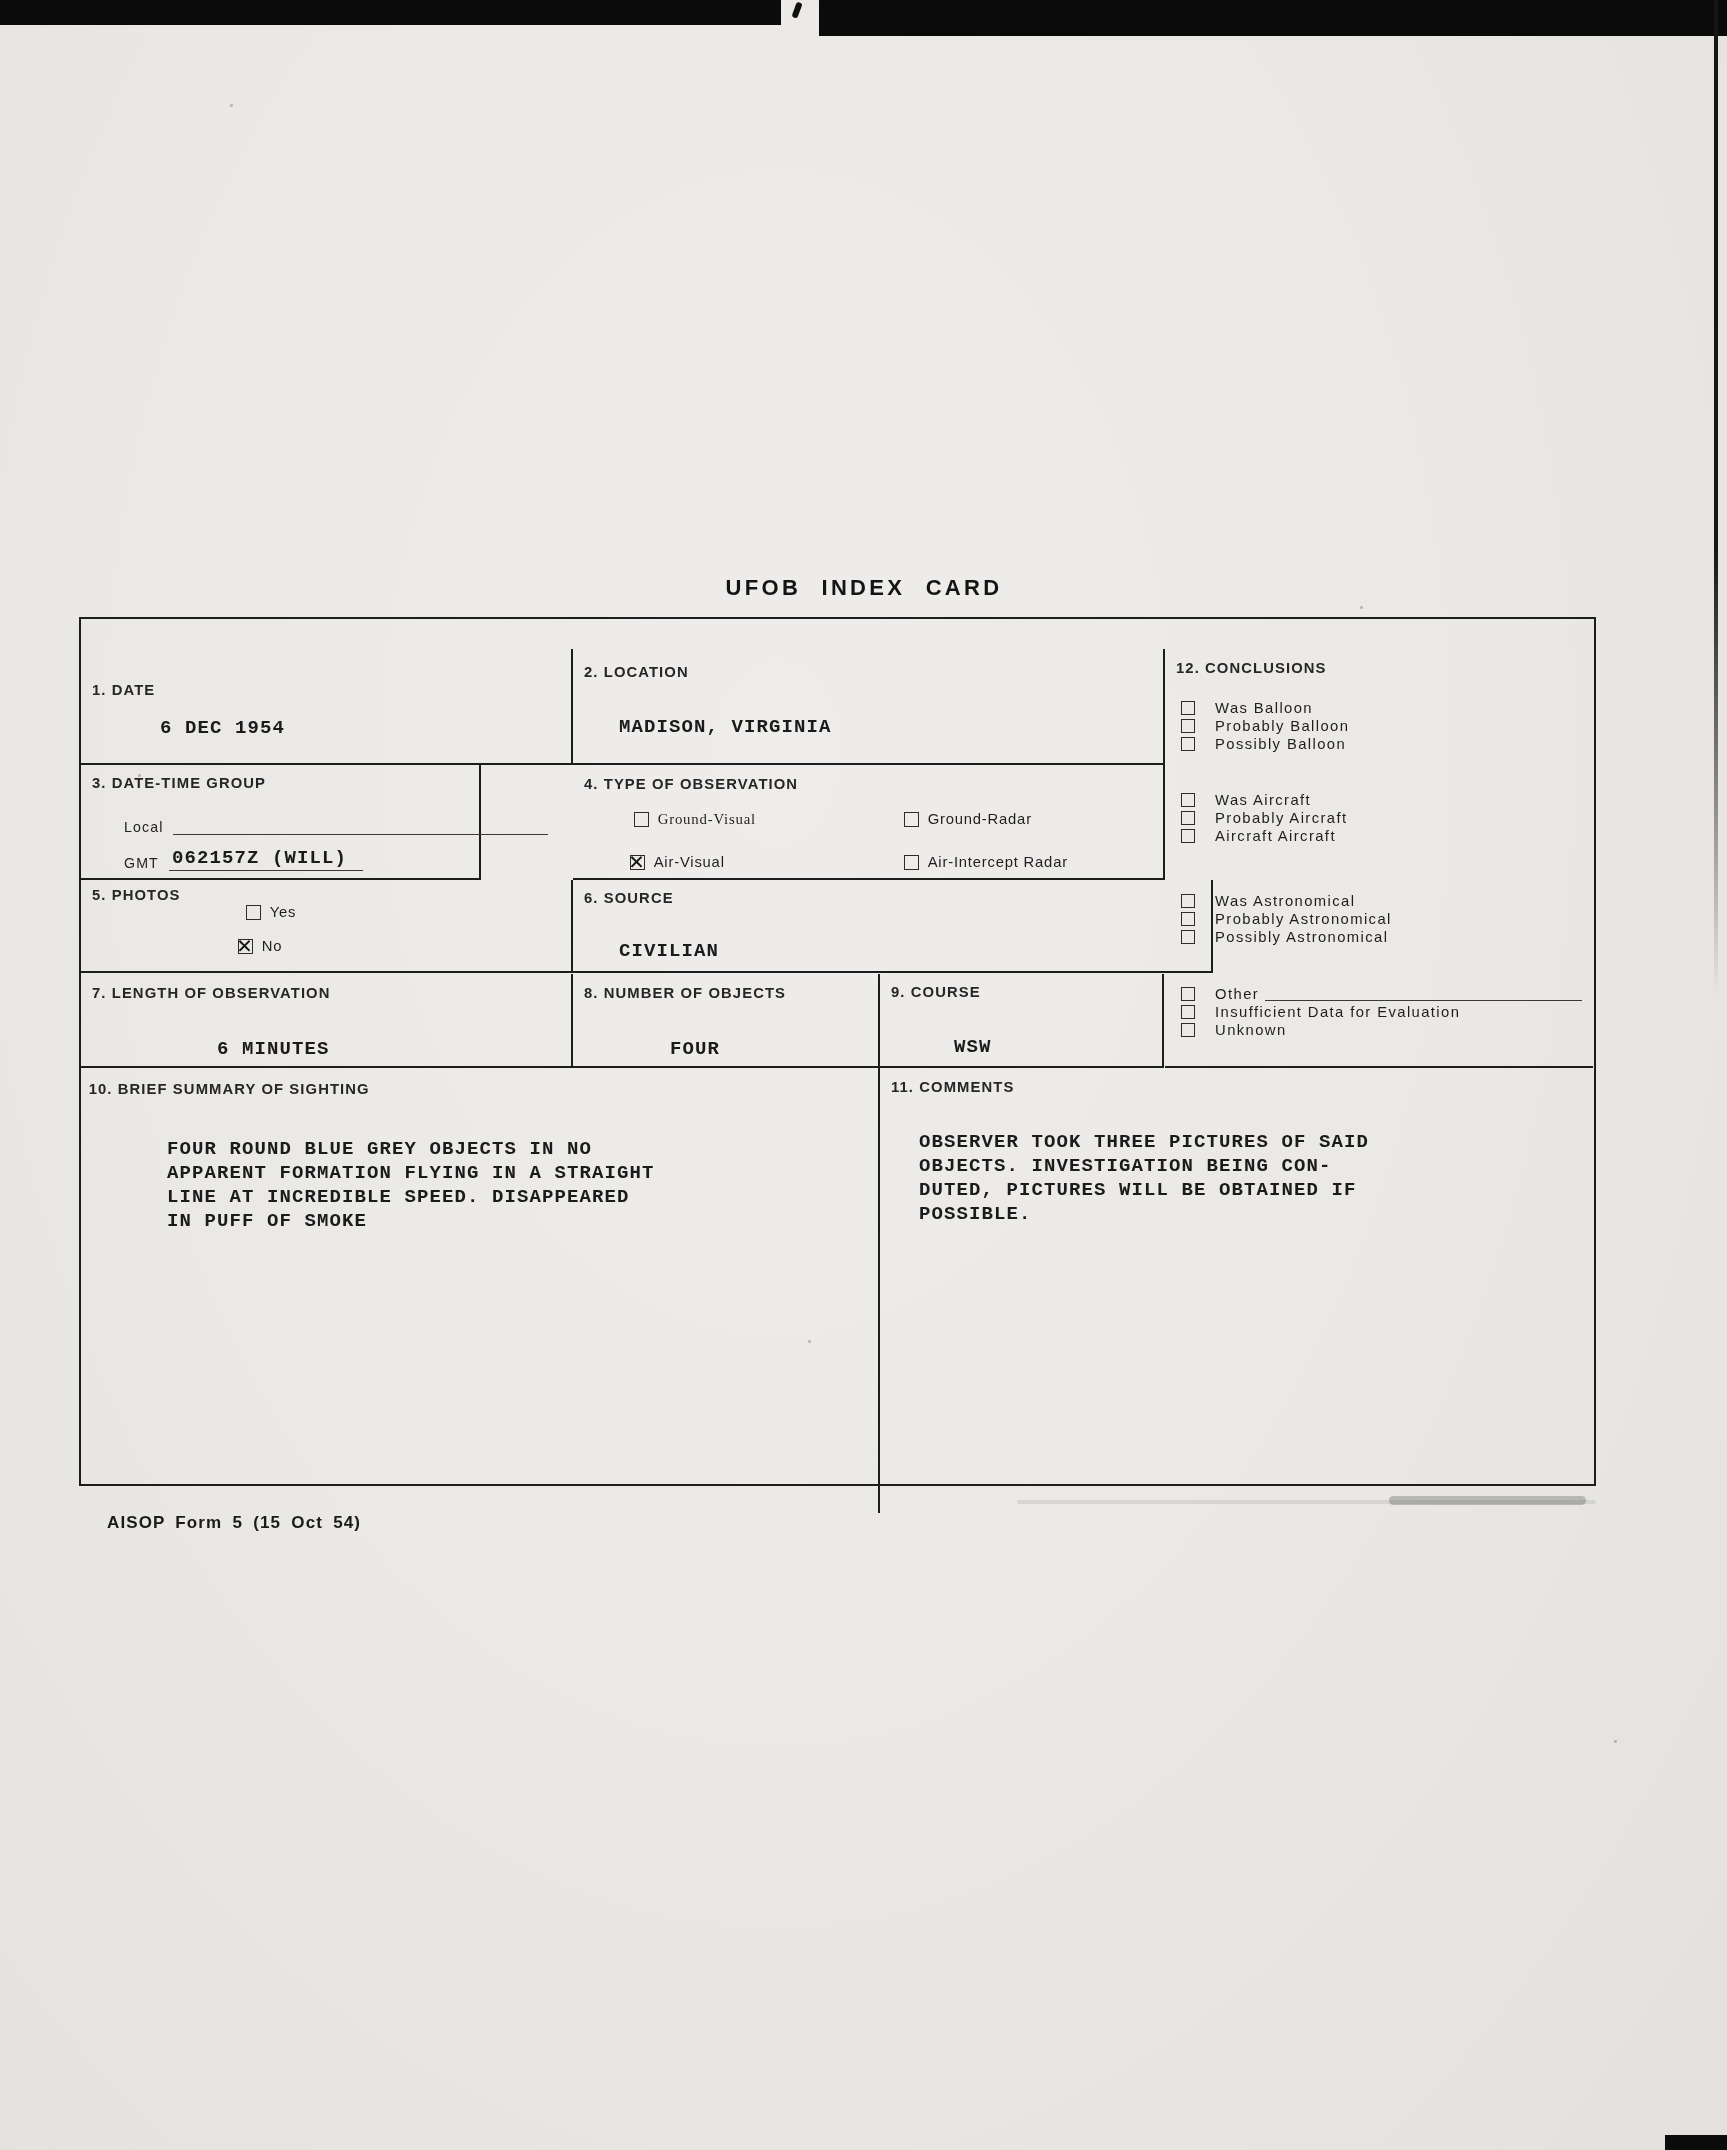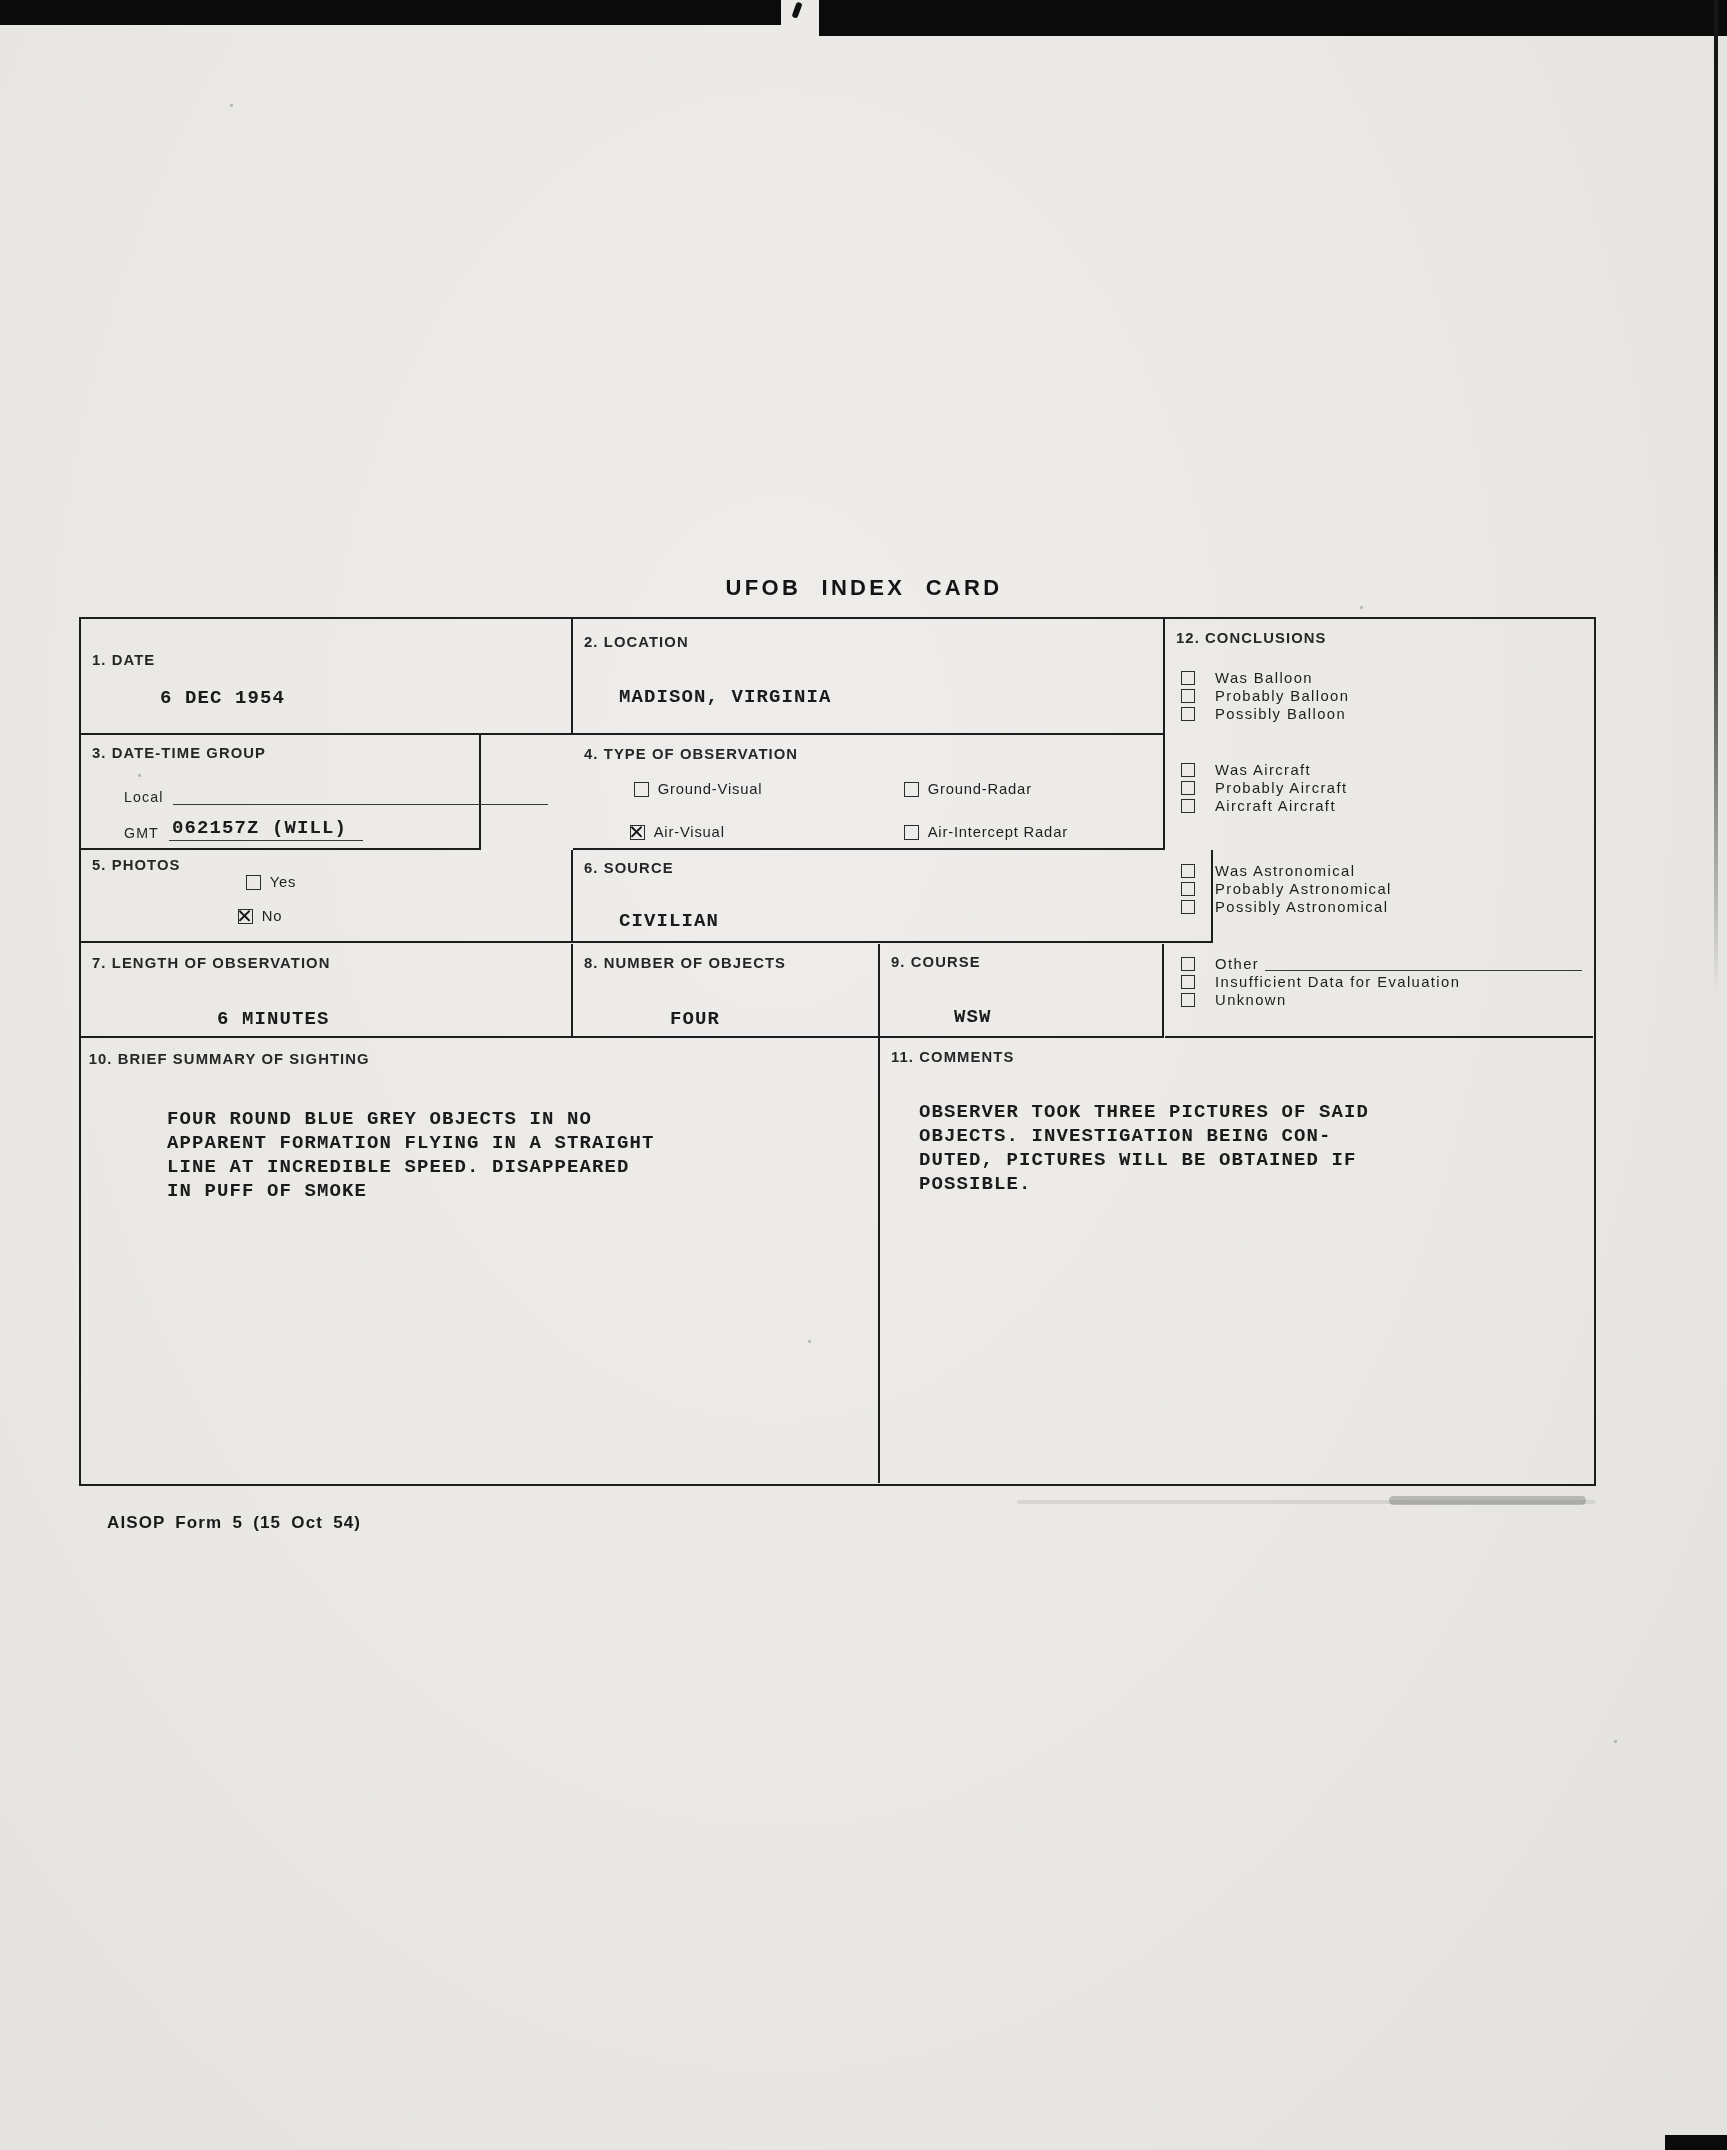--- a/index.html
+++ b/index.html
@@ -21,21 +21,21 @@
 
   
   .doc-title{position:absolute;left:0;right:0;top:575px;text-align:center;
     font-size:22px;font-weight:700;letter-spacing:3.3px;word-spacing:11px;color:#141414;}
   .doc-footer{position:absolute;left:107px;top:1513px;font-size:17px;font-weight:700;
     letter-spacing:1.1px;word-spacing:4.4px;color:#1a1a1a;}
 
   
   .form{position:absolute;left:79px;top:617px;width:1517px;height:869px;
     border:2.7px solid #1d1d1d;box-sizing:border-box;}
-  .cell{position:absolute;box-sizing:border-box;}
+  .cell{position:absolute;box-sizing:border-box;margin-top:30px;}
   .br{border-right:2.7px solid #1d1d1d;}
   .bb{border-bottom:2.7px solid #1d1d1d;}
 
   .cell-date{left:0;top:0;width:492px;height:116px;}
   .cell-location{left:492px;top:0;width:592px;height:116px;}
   .cell-conclusions{left:1084px;top:0;width:428px;height:419px;}
   .cell-dtg{left:0;top:116px;width:400px;height:115px;}
   .cell-typeobs{left:492px;top:116px;width:592px;height:115px;}
   .cell-photos{left:0;top:231px;width:492px;height:93px;}
   .cell-source{left:492px;top:231px;width:640px;height:93px;}
@@ -178,21 +178,21 @@
         <span class="fill-line" style="flex:1;"></span>
       </div>
       <div class="dtg-row" style="left:43px;top:82px;">
         <span class="small-label">GMT</span>
         <span class="gmt-value">062157Z  (WILL)</span>
       </div>
     </div>
 
     <div class="cell cell-typeobs br bb">
       <div class="label" style="left:11px;top:11px;">4. TYPE OF OBSERVATION</div>
-      <div class="opt" style="left:61px;top:46px;">
+      <div class="opt" style="left:61px;top:46px;font-family:Liberation Serif, serif;">
         <span class="cb"></span>
         <span class="opt-label">Ground-Visual</span>
       </div>
       <div class="opt" style="left:331px;top:46px;">
         <span class="cb"></span>
         <span class="opt-label">Ground-Radar</span>
       </div>
       <div class="opt" style="left:57px;top:89px;">
         <span class="cb checked"></span>
         <span class="opt-label">Air-Visual</span>

